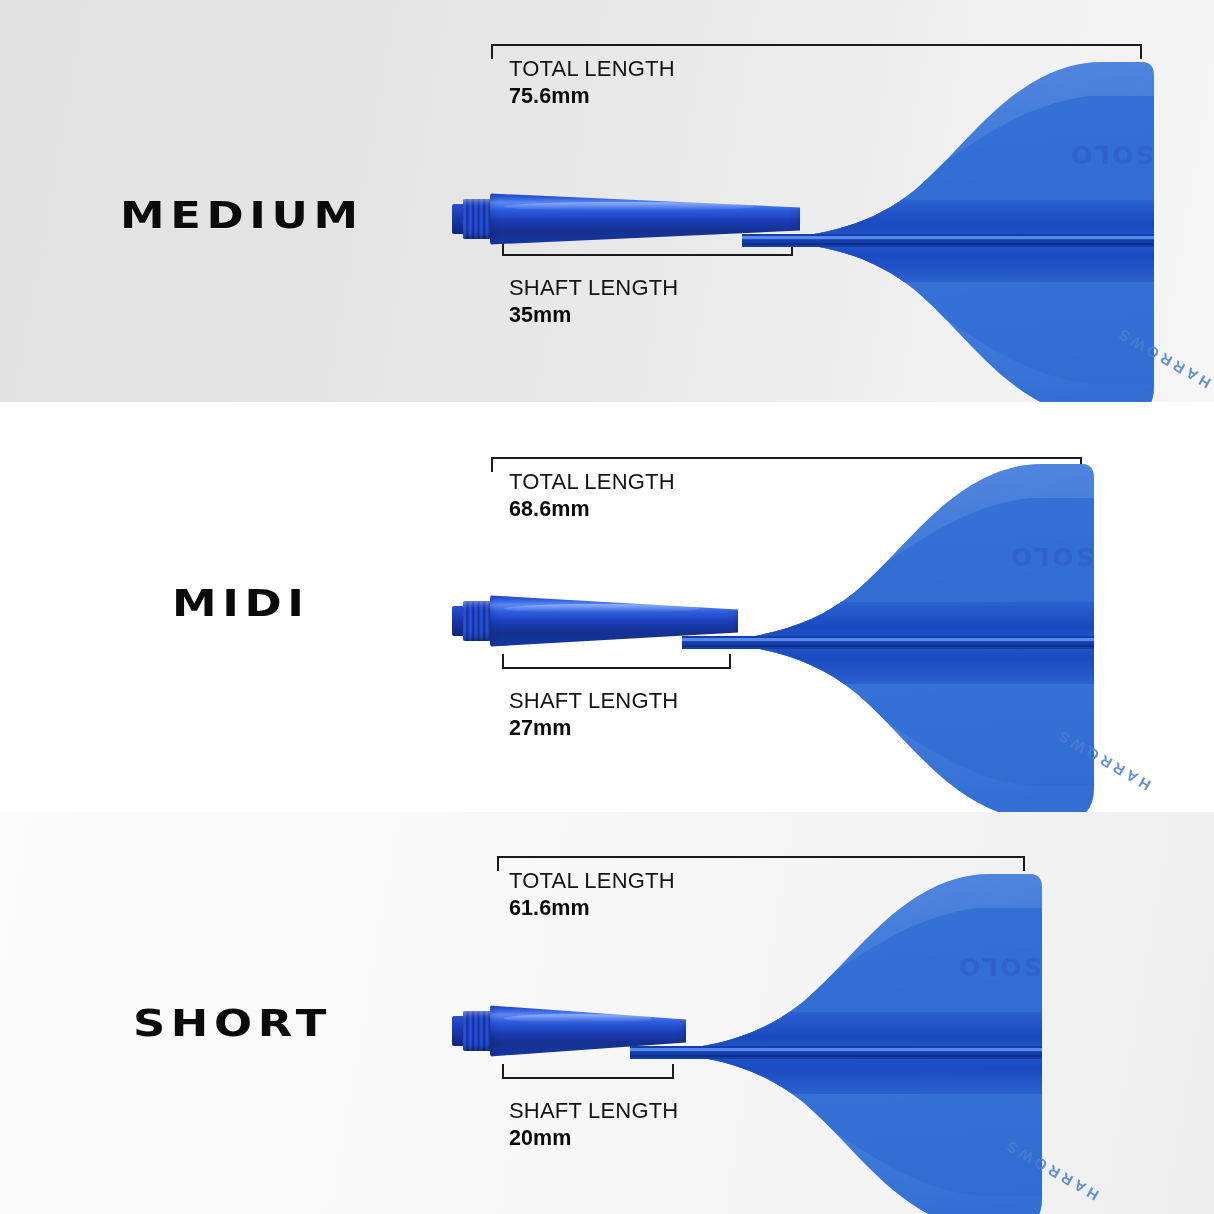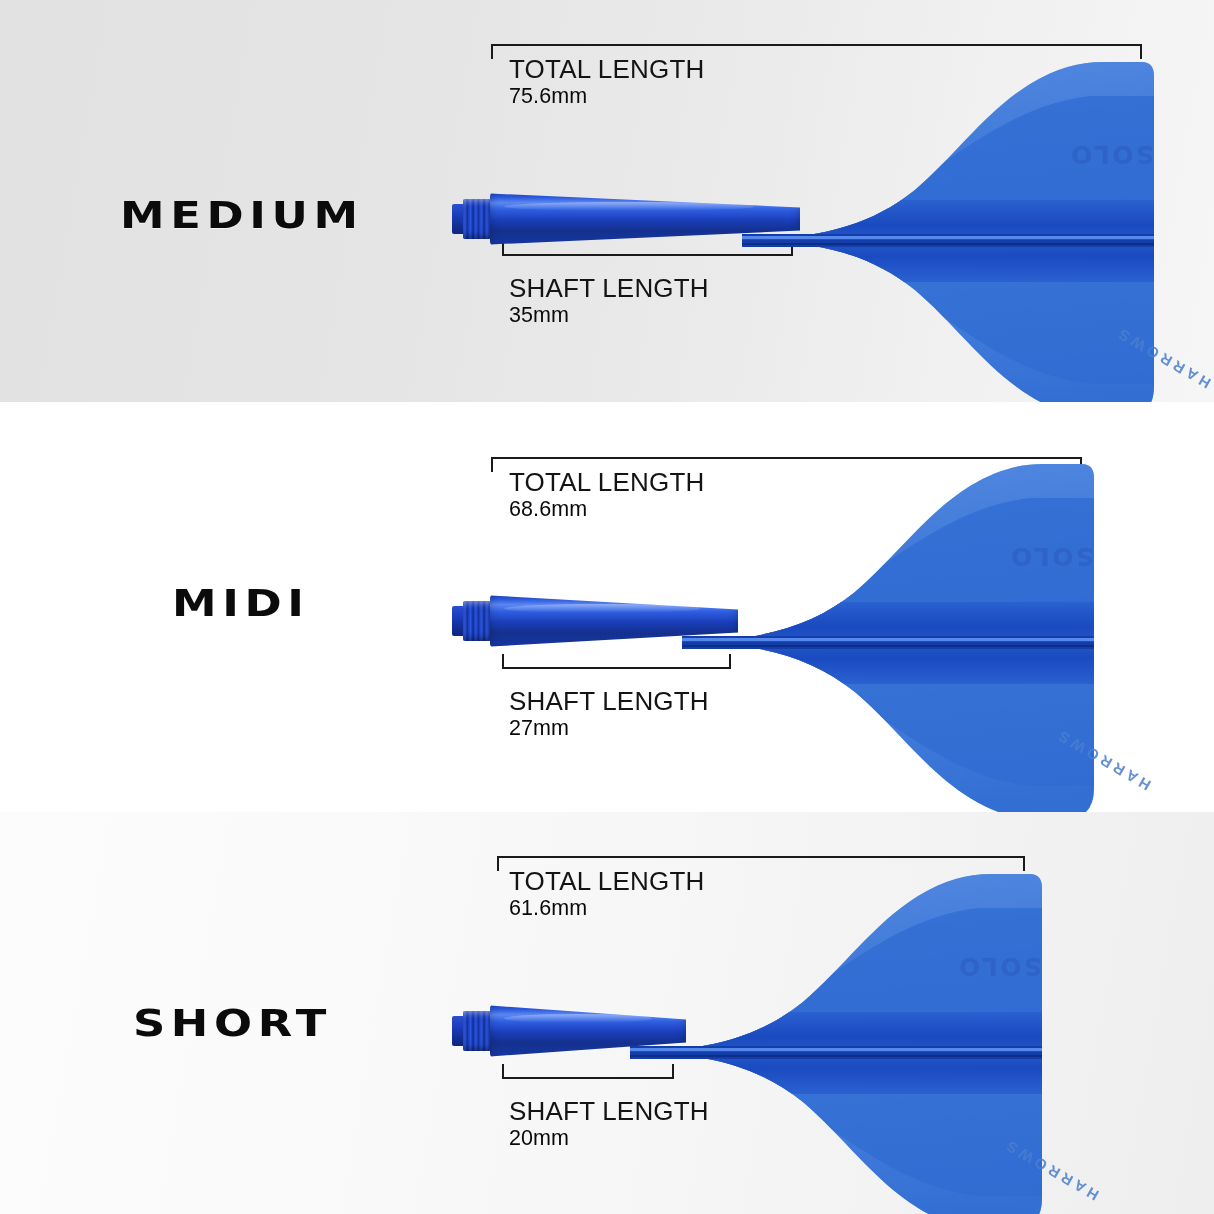--- a/index.html
+++ b/index.html
@@ -41,23 +41,23 @@
   .dim-total::after{right:0;}
 
   .dim-shaft{position:absolute;border-bottom:2.4px solid #1a1a1a;}
   .dim-shaft::before,.dim-shaft::after{
     content:"";position:absolute;bottom:0;width:2.4px;height:13px;background:#1a1a1a;}
   .dim-shaft::before{left:0;}
   .dim-shaft::after{right:0;}
 
   .dim-caption{position:absolute;white-space:nowrap;}
   .dim-caption .cap-title{
-    display:block;font-size:26px;color:#141414;letter-spacing:.2px;line-height:26px;}
+    display:block;font-size:22px;color:#141414;letter-spacing:.2px;line-height:26px;}
   .dim-caption .cap-value{
-    display:block;font-size:21.5px;font-weight:400;color:#0a0a0a;line-height:28px;letter-spacing:.1px;}
+    display:block;font-size:21.5px;font-weight:700;color:#0a0a0a;line-height:28px;letter-spacing:.1px;}
 
   
   .dart{position:absolute;}
 
   
   .thread{position:absolute;border-radius:2px;
     background:
       repeating-linear-gradient(90deg,
         #1b3fbe 0px,#2b54d8 2px,#1536a8 4px,#13309b 5.5px);
     box-shadow:inset 0 5px 6px -3px rgba(255,255,255,.45),

